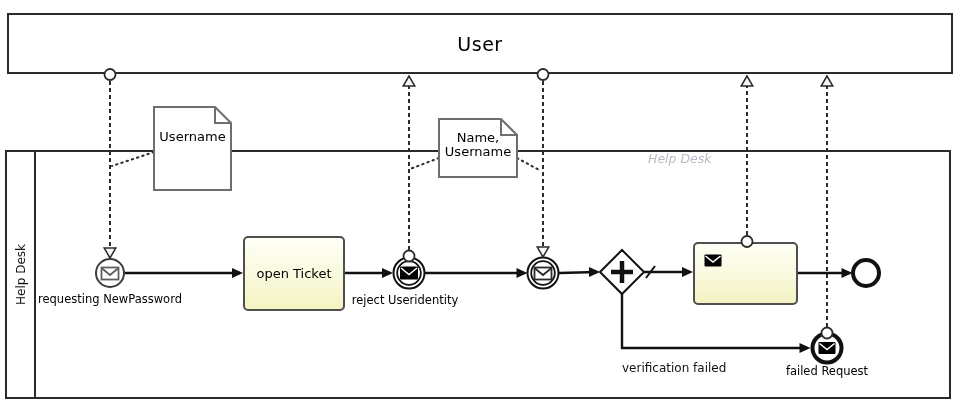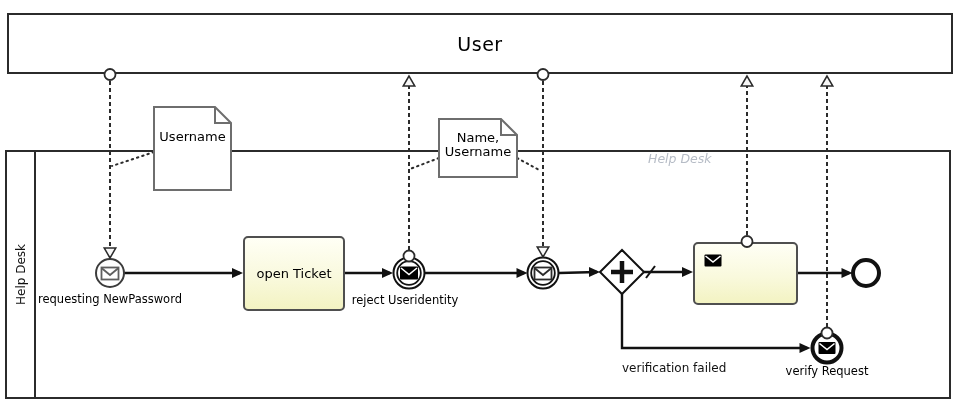--- a/index.html
+++ b/index.html
@@ -148,21 +148,21 @@
 
   <div id="task-change-password" class="task">
     <svg class="task-icon" width="18" height="13" viewBox="0 0 18 13">
       <rect x="0.5" y="0.5" width="17" height="12" rx="1" fill="#000"></rect>
       <path d="M1.5,2 L9,8 L16.5,2" fill="none" stroke="#ffffff" stroke-width="1.6"></path>
     </svg>
   </div>
 
   <div id="lbl-start" class="lbl">requesting NewPassword</div>
   <div id="lbl-verify" class="lbl">reject Useridentity</div>
-  <div id="lbl-reject" class="lbl">verify Request</div>
+  <div id="lbl-reject" class="lbl">failed Request</div>
   <div id="lbl-vfailed">verification failed</div>
 
   <div id="lbl-username" class="dobj-lbl">
     <span>Username</span>
   </div>
   <div id="lbl-nameaddress" class="dobj-lbl">
     <span>Name,</span>
     <span>Username</span>
   </div>
 

